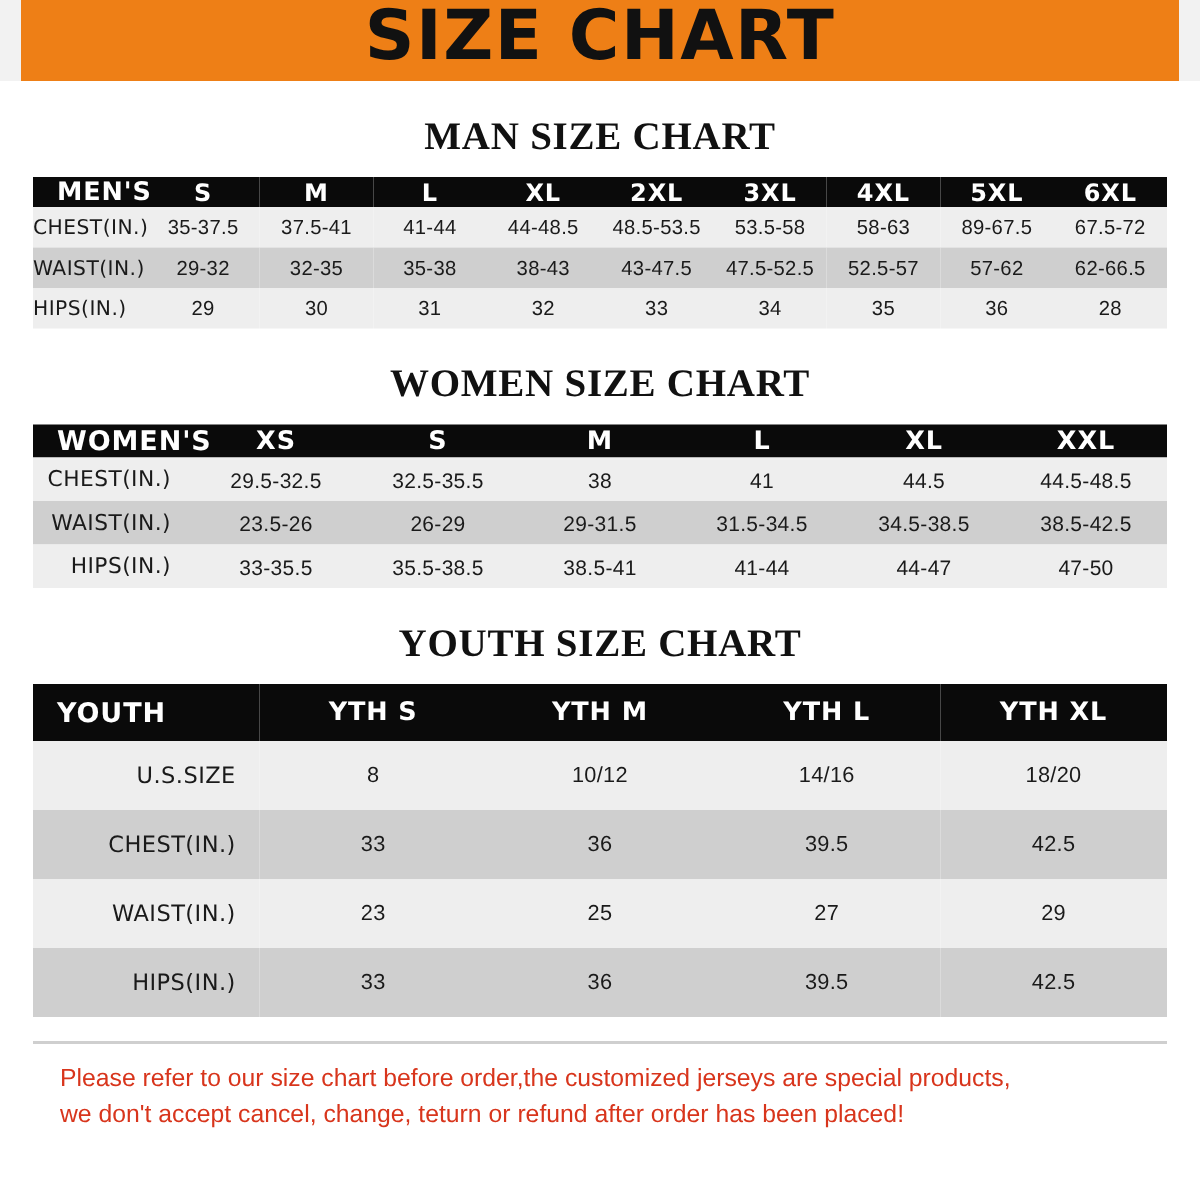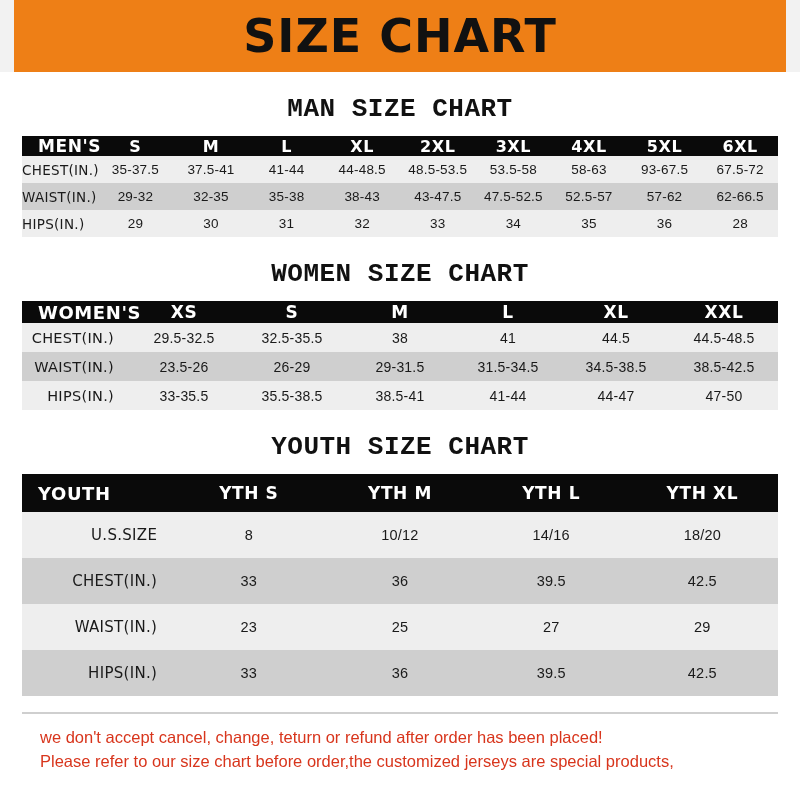--- a/index.html
+++ b/index.html
@@ -7,24 +7,23 @@
   body {
     width: 800px;
     height: 800px;
     background: #ffffff;
     font-family: "Liberation Sans", sans-serif;
     overflow: hidden;
   }
 
   
   .banner {
-    height: 72px;
+    height: 54px;
     background: #ee7f16;
     display: flex;
-    align-items: center;
     justify-content: center;
     position: relative;
   }
   .banner-title {
     font-family: "DejaVu Sans", sans-serif;
     font-weight: bold;
     font-size: 46px;
     letter-spacing: 1px;
     color: #111111;
     line-height: 1;
@@ -42,21 +41,21 @@
 
   
   .page {
     padding: 0 22px;
   }
 
   .section { margin-top: 14px; }
 
   .section-title {
     text-align: center;
-    font-family: Liberation Mono, monospace;
+    font-family: Liberation Serif, serif;
     font-weight: bold;
     font-size: 26px;
     letter-spacing: 0.5px;
     color: #111111;
     margin: 22px 0 12px 0;
   }
 
   table {
     width: 100%;
     border-collapse: collapse;
@@ -157,21 +156,21 @@
       <tbody>
         <tr class="light">
           <td class="rowhead">CHEST(IN.)</td>
           <td>35-37.5</td>
           <td>37.5-41</td>
           <td>41-44</td>
           <td>44-48.5</td>
           <td>48.5-53.5</td>
           <td>53.5-58</td>
           <td>58-63</td>
-          <td>93-67.5</td>
+          <td>89-67.5</td>
           <td>67.5-72</td>
         </tr>
         <tr class="dark">
           <td class="rowhead">WAIST(IN.)</td>
           <td>29-32</td>
           <td>32-35</td>
           <td>35-38</td>
           <td>38-43</td>
           <td>43-47.5</td>
           <td>47.5-52.5</td>
@@ -280,17 +279,17 @@
           <td>33</td>
           <td>36</td>
           <td>39.5</td>
           <td>42.5</td>
         </tr>
       </tbody>
     </table>
   </div>
 
   <div class="footer">
+    <p>Please refer to our size chart before order,the customized jerseys are special products,</p>
     <p>we don't accept cancel, change, teturn or refund after order has been placed!</p>
-    <p>Please refer to our size chart before order,the customized jerseys are special products,</p>
   </div>
 
 </div>
 
 </body></html>

